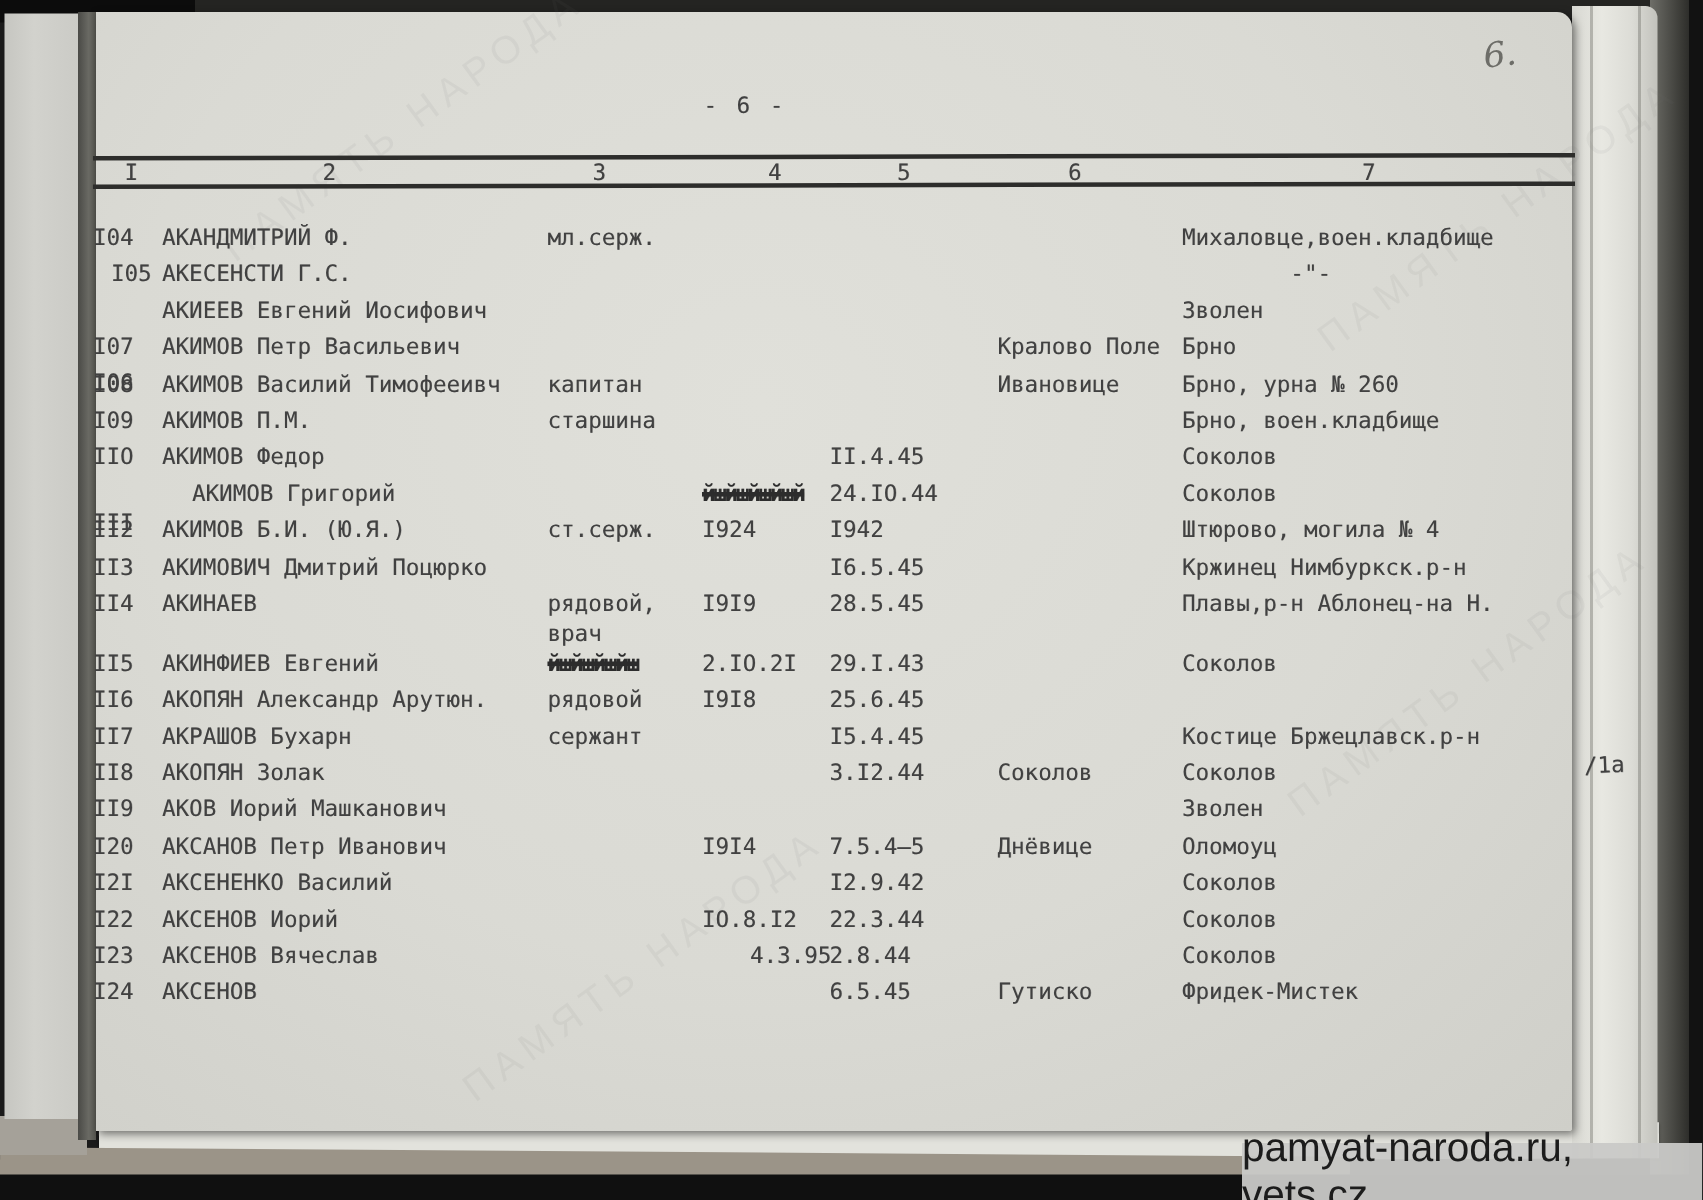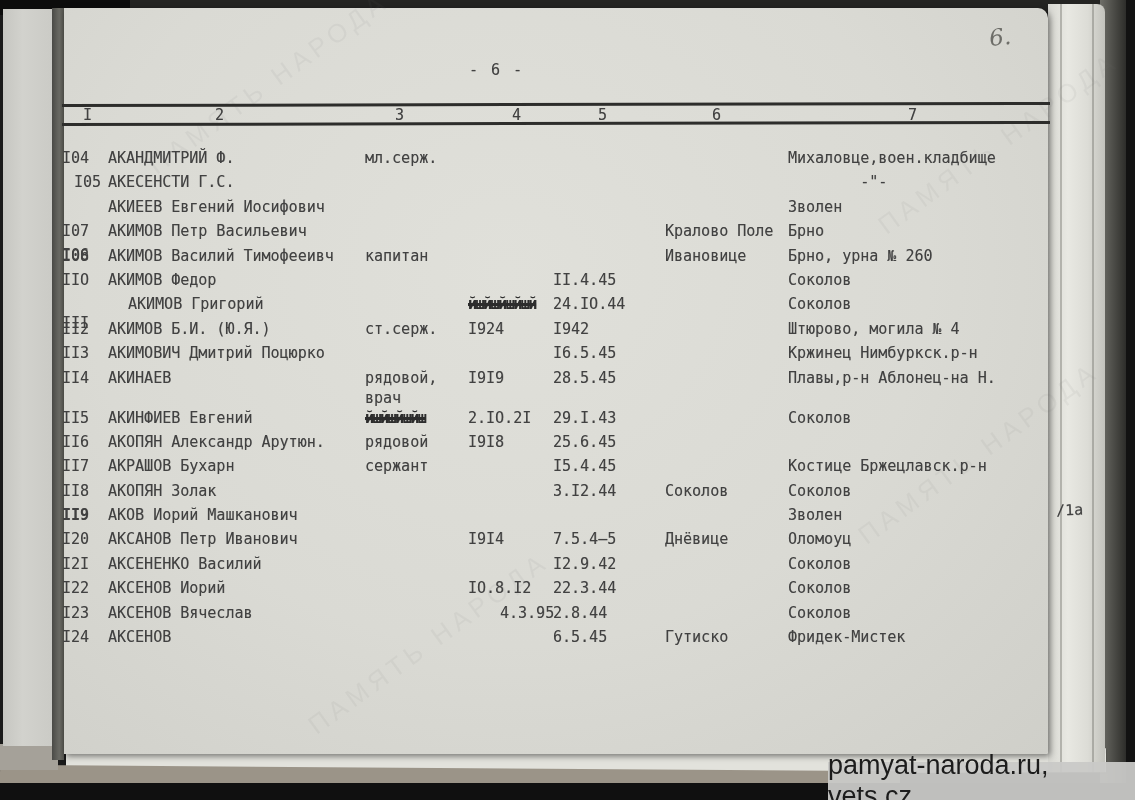--- a/index.html
+++ b/index.html
@@ -119,20 +119,26 @@
           <span class="cell tw" style="left: 724px;">Брно</span>
         </div>
         <div class="row">
           <span class="cell tw" style="left: -2px;">I08</span>
           <span class="cell tw" style="left: 44px;">АКИМОВ Василий Тимофееивч</span>
           <span class="cell tw" style="left: 301px;">капитан</span>
           <span class="cell tw" style="left: 601px;">Ивановице</span>
           <span class="cell tw" style="left: 724px;">Брно, урна № 260</span>
         </div>
         <div class="row">
+          <span class="cell tw" style="left: -2px;">I09</span>
+          <span class="cell tw" style="left: 44px;">АКИМОВ П.М.</span>
+          <span class="cell tw" style="left: 301px;">старшина</span>
+          <span class="cell tw" style="left: 724px;">Брно, воен.кладбище</span>
+        </div>
+        <div class="row">
           <span class="cell tw" style="left: -2px;">IIO</span>
           <span class="cell tw" style="left: 44px;">АКИМОВ Федор</span>
           <span class="cell tw" style="left: 489px;">II.4.45</span>
           <span class="cell tw" style="left: 724px;">Соколов</span>
         </div>
         <div class="row">
           <span class="cell tw" style="left: -2px; margin-top: 19px;">III</span>
           <span class="cell tw" style="left: 44px; margin-left: 20px;">АКИМОВ Григорий</span>
           <span class="cell tw struck" style="left: 404px;">йшйшйшйшй</span>
           <span class="cell tw" style="left: 489px;">24.IO.44</span>
@@ -184,21 +190,21 @@
           <span class="cell tw" style="left: 724px;">Костице Бржецлавск.р-н</span>
         </div>
         <div class="row">
           <span class="cell tw" style="left: -2px;">II8</span>
           <span class="cell tw" style="left: 44px;">АКОПЯН Золак</span>
           <span class="cell tw" style="left: 489px;">3.I2.44</span>
           <span class="cell tw" style="left: 601px;">Соколов</span>
           <span class="cell tw" style="left: 724px;">Соколов</span>
         </div>
         <div class="row">
-          <span class="cell tw" style="left: -2px; font-weight: bold;">II9</span>
+          <span class="cell tw" style="left: -2px;">II9</span>
           <span class="cell tw" style="left: 44px;">АКОВ Иорий Машканович</span>
           <span class="cell tw" style="left: 724px;">Зволен</span>
         </div>
         <div class="row">
           <span class="cell tw" style="left: -2px;">I20</span>
           <span class="cell tw" style="left: 44px;">АКСАНОВ Петр Иванович</span>
           <span class="cell tw" style="left: 404px;">I9I4</span>
           <span class="cell tw" style="left: 489px;">7.5.4̶5</span>
           <span class="cell tw" style="left: 601px;">Днёвице</span>
           <span class="cell tw" style="left: 724px;">Оломоуц</span>

